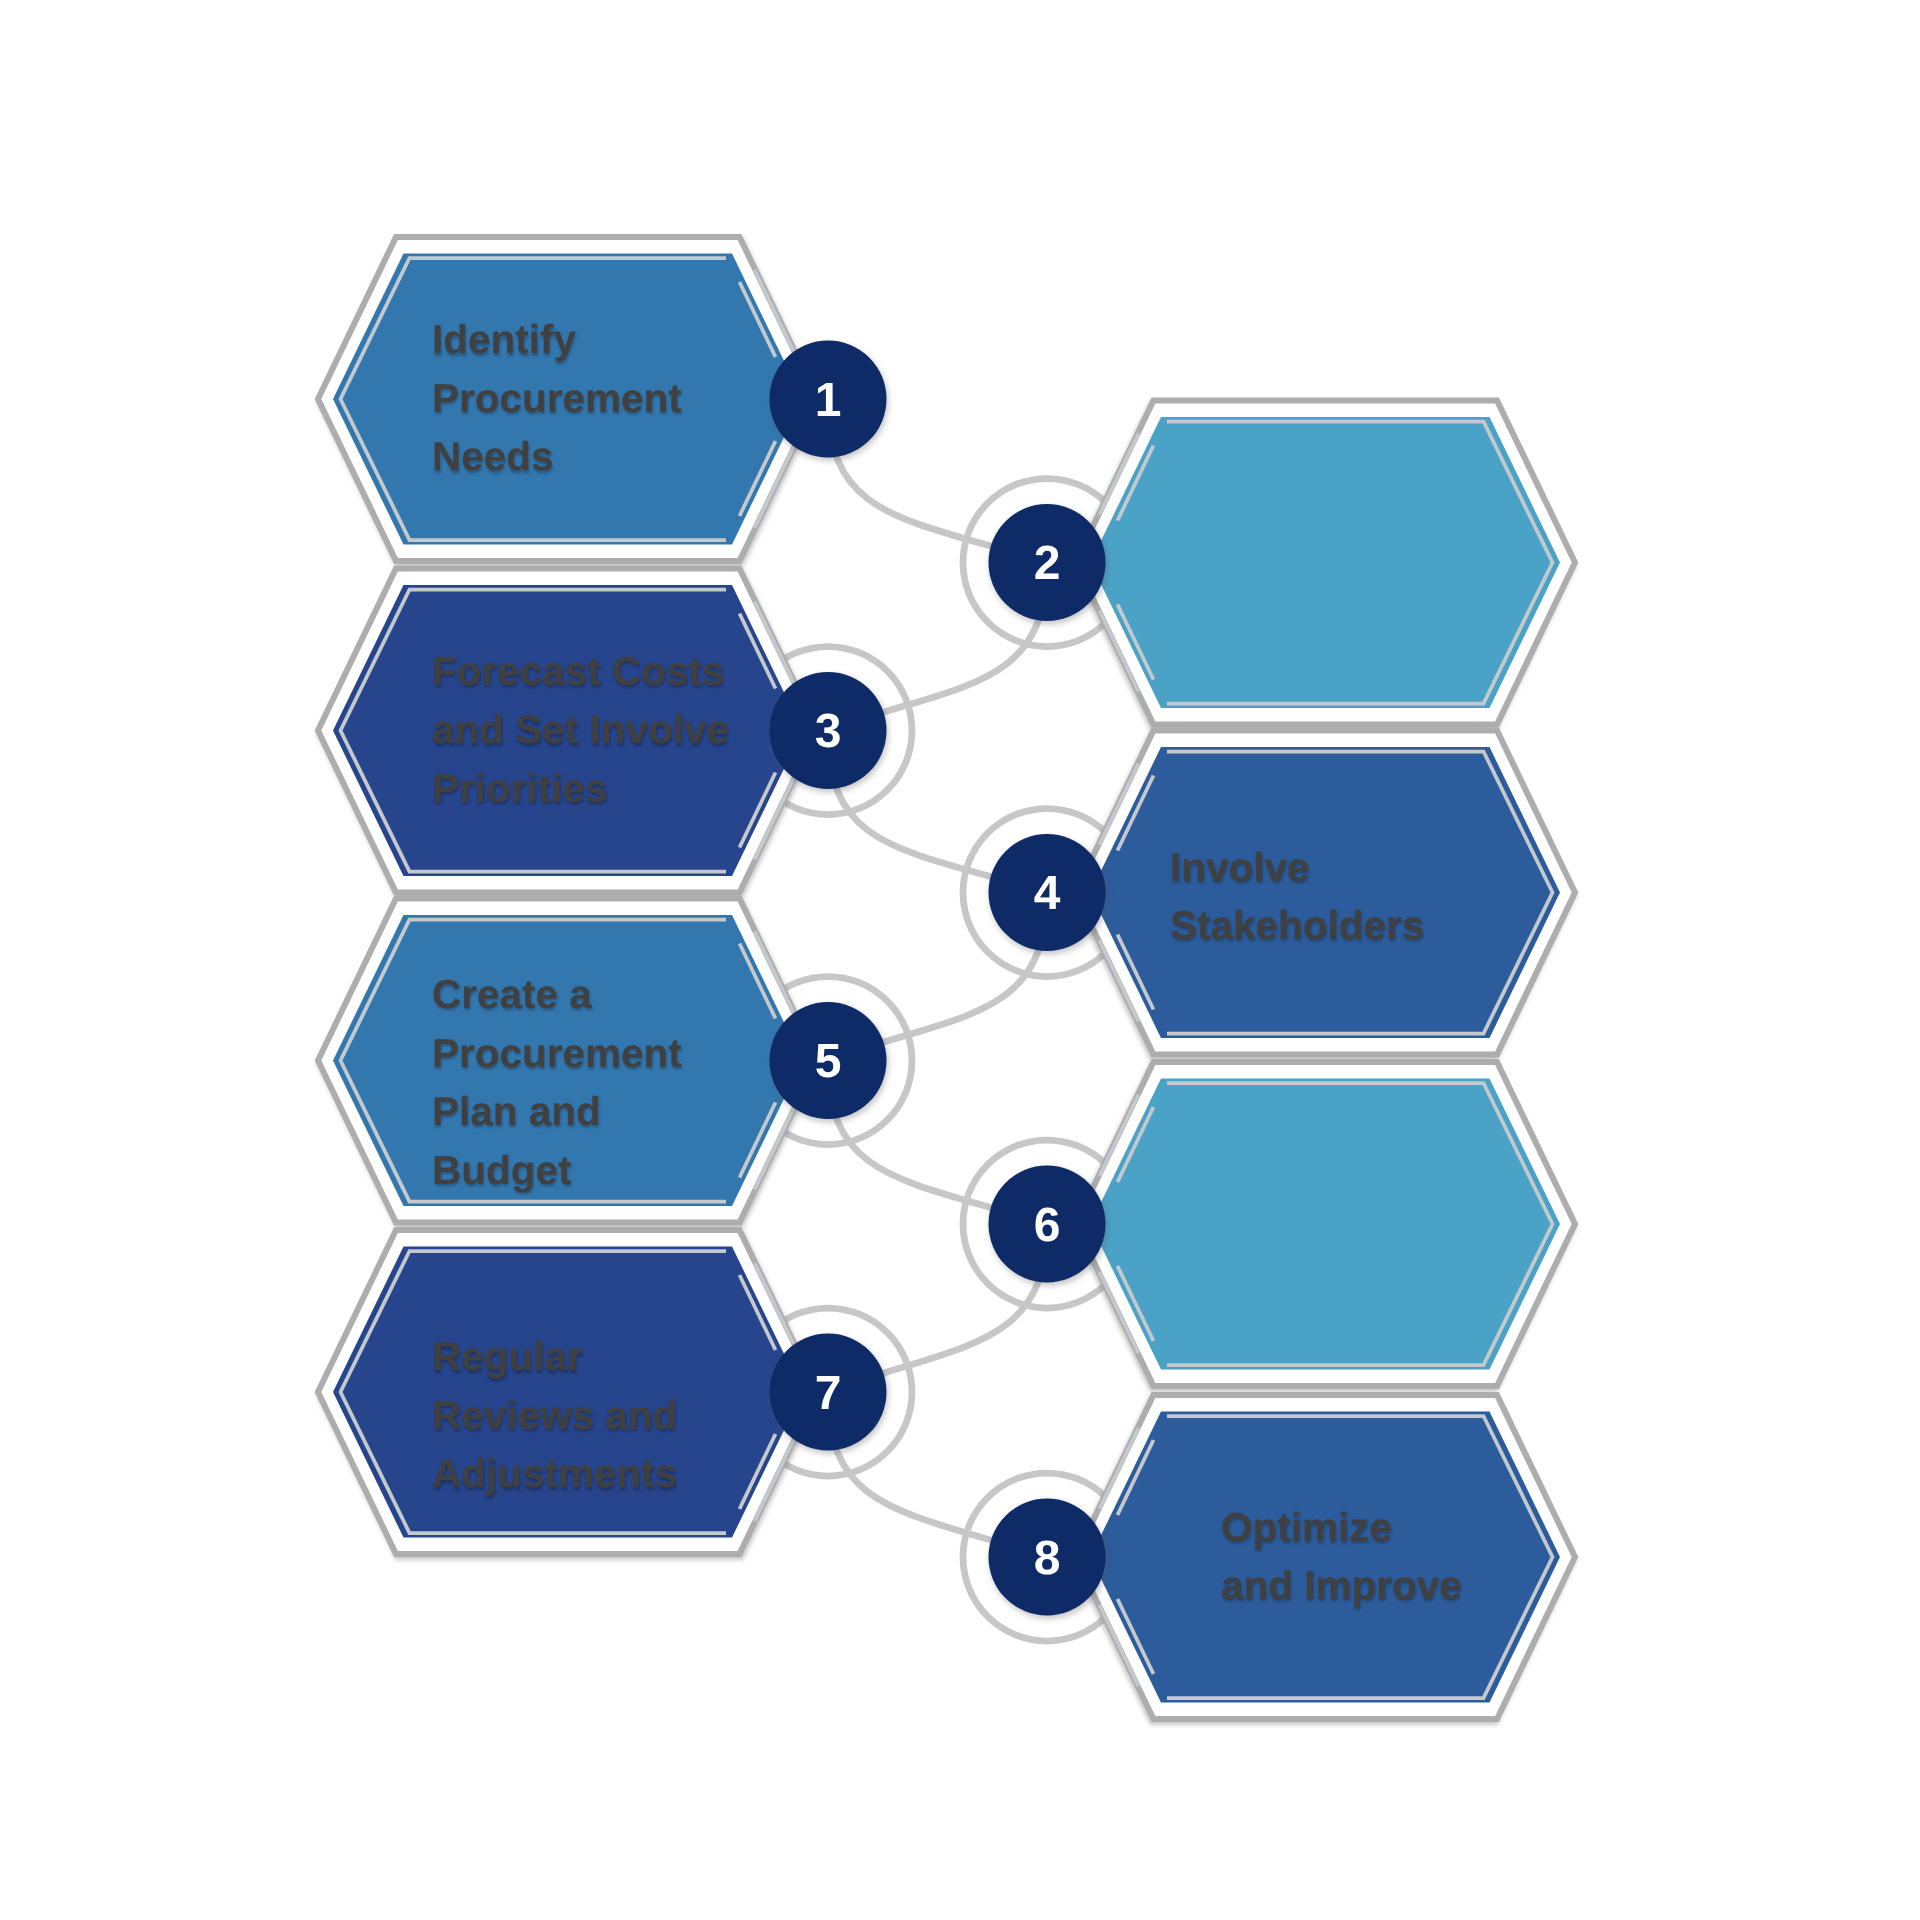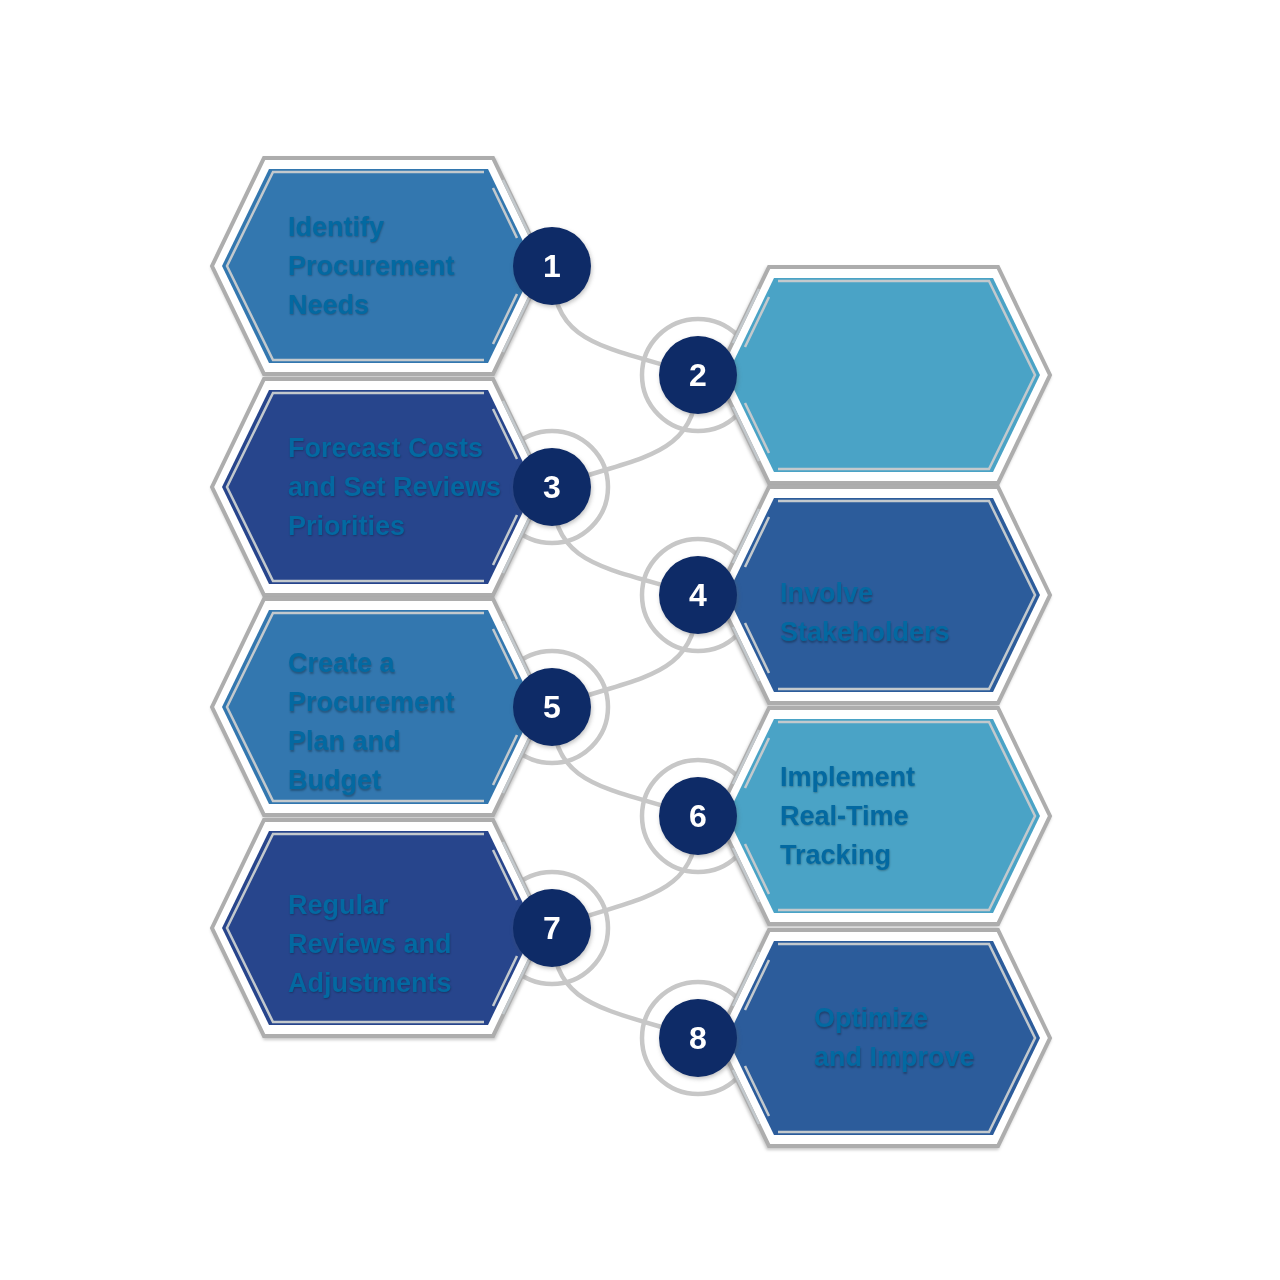--- a/index.html
+++ b/index.html
@@ -7,21 +7,21 @@
   .canvas {
     position:relative; width:1280px; height:1280px;
     background:#ffffff; overflow:hidden;
   }
   .canvas > svg { position:absolute; left:0; top:0; }
   .hex { filter: drop-shadow(1.5px 2.5px 1.5px rgba(110,110,110,0.38)); }
   .badges { filter: drop-shadow(1px 2px 2px rgba(80,80,80,0.35)); }
   .label {
     position:absolute;
     transform:translateY(-50%);
-    color:#0369a1;
+    color:#404040;
     font-weight:700;
     font-size:27px;
     line-height:39px;
     white-space:pre-line;
     text-shadow:0.5px 1.5px 2px rgba(0,0,0,0.28);
     pointer-events:none;
   }
   .badge-num {
     position:absolute;
     width:78px; height:78px;
@@ -136,31 +136,28 @@
       <circle cx="698" cy="816" r="39"></circle>
       <circle cx="552" cy="928" r="39"></circle>
       <circle cx="698" cy="1038" r="39"></circle>
     </g>
   </svg>
 
   <div class="label" style="left:288px; top:266px;">Identify
 Procurement
 Needs</div>
   <div class="label" style="left:288px; top:487px;">Forecast Costs
-and Set Reviews
+and Set Involve
 Priorities</div>
-  <div class="label" style="left:780px; top:613px;">Involve
+  <div class="label" style="left:780px; top:598px;">Involve
 Stakeholders</div>
   <div class="label" style="left:288px; top:722px;">Create a
 Procurement
 Plan and
 Budget</div>
-  <div class="label" style="left:780px; top:816px;">Implement
-Real-Time
-Tracking</div>
   <div class="label" style="left:288px; top:944px;">Regular
 Reviews and
 Adjustments</div>
   <div class="label" style="left:780px; top:1038px;margin-left:34px;">Optimize
 and Improve</div>
 
   <div class="badge-num" style="left:552px; top:266px;">1</div>
   <div class="badge-num" style="left:698px; top:375px;">2</div>
   <div class="badge-num" style="left:552px; top:487px;">3</div>
   <div class="badge-num" style="left:698px; top:595px;">4</div>

